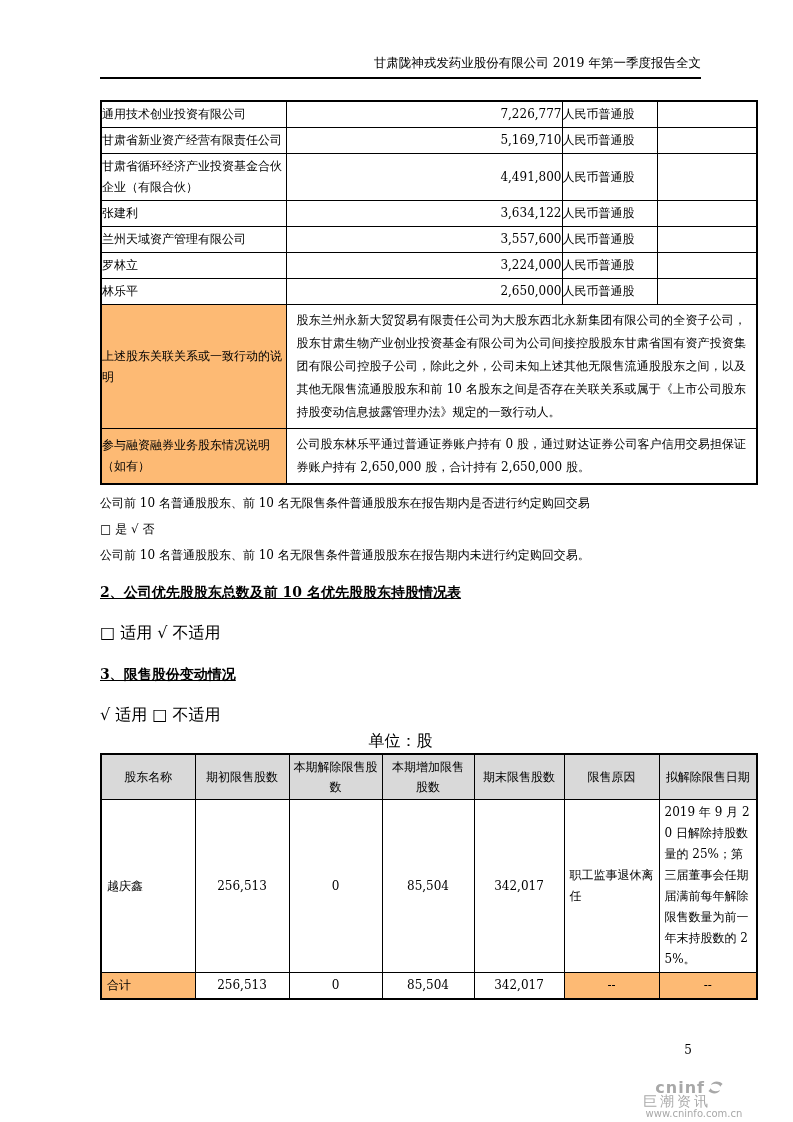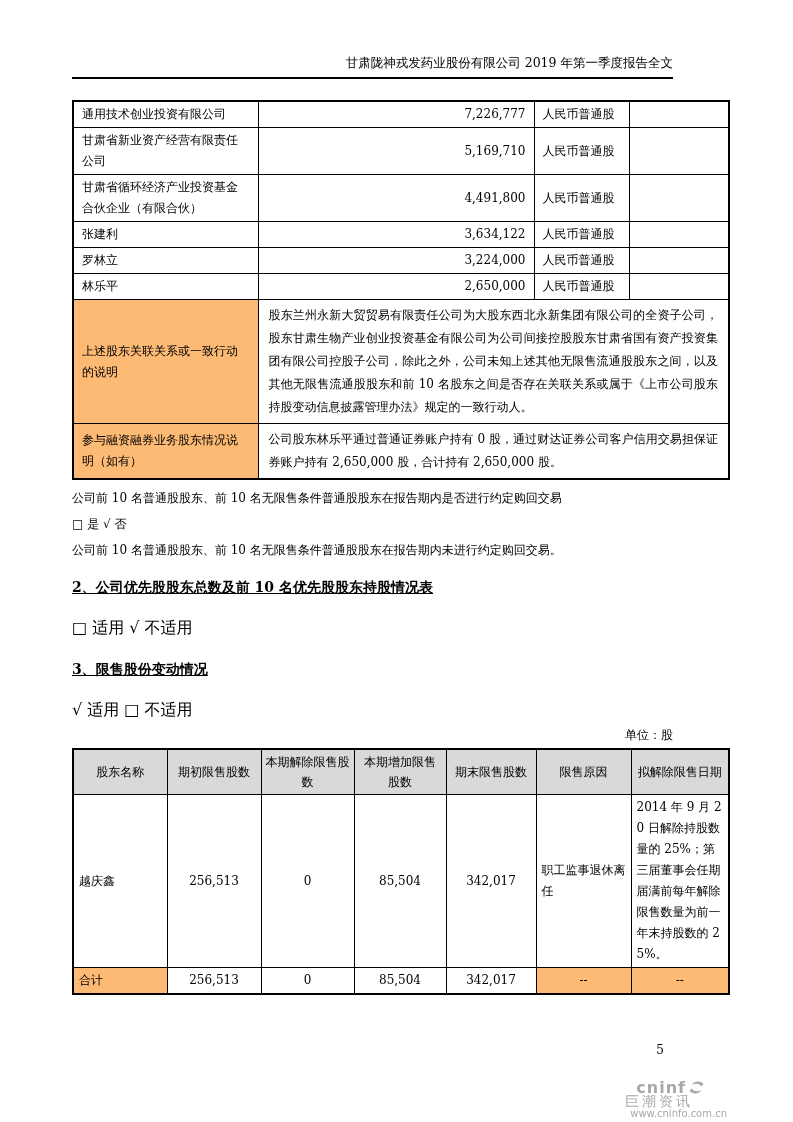--- a/index.html
+++ b/index.html
@@ -5,20 +5,21 @@
   * { box-sizing: border-box; }
   html, body { margin: 0; padding: 0; background: #fff; }
   .page {
     position: relative;
     width: 738px;
     height: 1122px;
     background: #ffffff;
     color: #000;
     font-family: "DejaVu Serif", "Liberation Serif", serif;
     overflow: hidden;
+    margin-left: 28px;
   }
   .content { padding: 55px 65px 0 72px; }
 
   
   .doc-header {
     text-align: right;
     font-size: 12.5px;
     line-height: 16px;
     padding-bottom: 6px;
     border-bottom: 2px solid #000;
@@ -31,31 +32,31 @@
     table-layout: fixed;
     font-size: 12px;
   }
   .t1, .t2 { border: 2px solid #000; }
   .t1 td, .t2 td, .t2 th {
     border: 1px solid #000;
     vertical-align: middle;
     word-break: break-all;
   }
   .t1 { margin-top: 21px; }
-  .t1 td { padding: 2px 8px; line-height: 21px; }
+  .t1 td { padding: 2px 0; line-height: 21px; }
   .t1 .num { text-align: right; }
   .t1 .longtext { line-height: 23px; padding: 4px 10px; text-align: justify; }
   .gray { background: #fdba74; }
 
   
   .body-line { font-size: 12px; line-height: 16px; margin: 10px 0 0 0; }
   .sec-heading { font-size: 14px; font-weight: bold; margin: 20px 0 0 0; line-height: 18px; text-decoration: underline; }
   .sec-heading.s3 { margin-top: 24px; }
   .applicability { font-size: 16px; line-height: 16px; margin: 24px 0 0 0; }
-  .unit-line { text-align: right; font-size: 12px; margin-top: 10px; line-height: 15px; }
+  .unit-line { text-align: center; font-size: 16px; margin-top: 10px; line-height: 15px; }
 
   .t2 { margin-top: 5px; }
   .t2 th {
     background: #d9d9d9;
     font-weight: normal;
     padding: 2px 4px;
     line-height: 20px;
     text-align: center;
   }
   .t2 td { padding: 2px 5px; line-height: 21px; }
@@ -65,24 +66,24 @@
   
   .page-num {
     position: absolute;
     top: 1043px;
     right: 74px;
     font-size: 12px;
   }
   .logo {
     position: absolute;
     top: 1079px;
-    right: 11px;
+    right: 20px;
     width: 104px;
     color: #a8a8a8;
-    text-align: right;
+    text-align: center;
   }
   .logo-row1 {
     display: flex;
     align-items: center;
     justify-content: flex-end;
     padding-right: 22px;
     font-family: "DejaVu Sans", "Liberation Sans", sans-serif;
     font-weight: bold;
     font-size: 16px;
     line-height: 16px;
@@ -133,20 +134,26 @@
         </tr>
         <tr>
           <td>甘肃省循环经济产业投资基金合伙企业（有限合伙）</td>
           <td class="num">4,491,800</td>
           <td>人民币普通股</td>
           <td></td>
         </tr>
         <tr>
           <td>张建利</td>
           <td class="num">3,634,122</td>
+          <td>人民币普通股</td>
+          <td></td>
+        </tr>
+        <tr>
+          <td>兰州天域资产管理有限公司</td>
+          <td class="num">3,557,600</td>
           <td>人民币普通股</td>
           <td></td>
         </tr>
         <tr>
           <td>罗林立</td>
           <td class="num">3,224,000</td>
           <td>人民币普通股</td>
           <td></td>
         </tr>
         <tr>
@@ -200,21 +207,21 @@
         </tr>
       </thead>
       <tbody>
         <tr>
           <td>越庆鑫</td>
           <td class="num">256,513</td>
           <td class="num">0</td>
           <td class="num">85,504</td>
           <td class="num">342,017</td>
           <td>职工监事退休离任</td>
-          <td>2014 年 9 月 20 日解除持股数量的 25%；第三届董事会任期届满前每年解除限售数量为前一年末持股数的 25%。</td>
+          <td>2019 年 9 月 20 日解除持股数量的 25%；第三届董事会任期届满前每年解除限售数量为前一年末持股数的 25%。</td>
         </tr>
         <tr>
           <td class="gray">合计</td>
           <td class="num">256,513</td>
           <td class="num">0</td>
           <td class="num">85,504</td>
           <td class="num">342,017</td>
           <td class="gray center">--</td>
           <td class="gray center">--</td>
         </tr>

